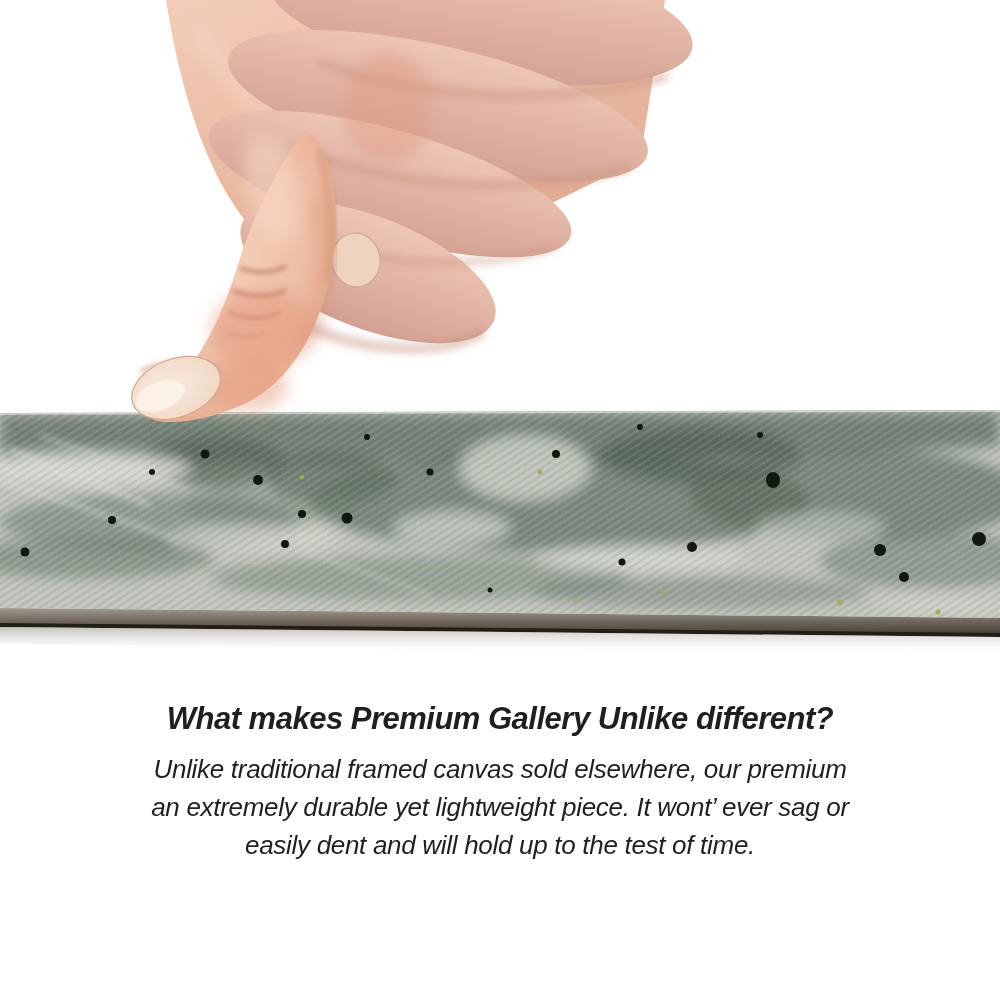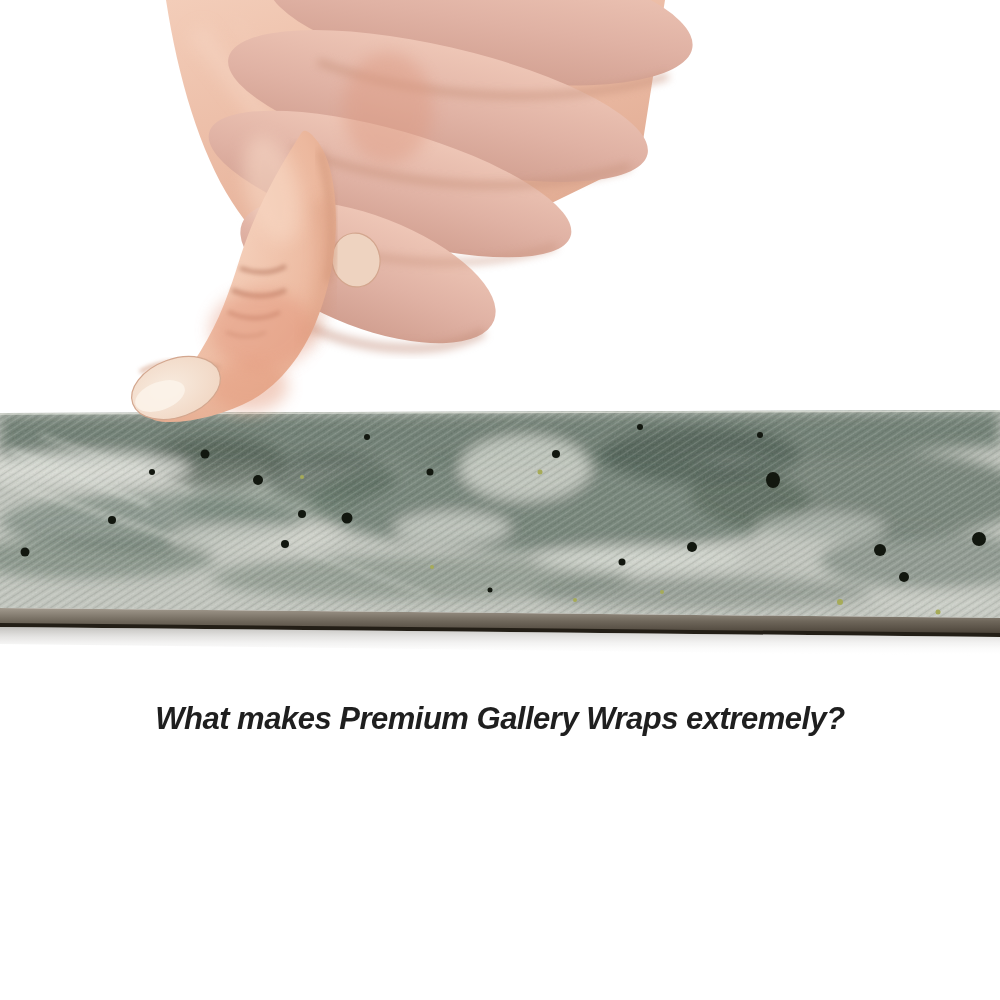--- a/index.html
+++ b/index.html
@@ -227,16 +227,19 @@
 
       <path d="M0,4 L1000,1" stroke="#e8eae3" stroke-width="1.5" opacity="0.7"></path>
     </g>
 
     <path d="M0,198 L1000,208 L1000,225 L0,215 Z" fill="url(#gradEdge)"></path>
     <path d="M0,213 L1000,223 L1000,227 L0,217 Z" fill="#231e16"></path>
     <path d="M0,217 L1000,227 L1000,246 L0,234 Z" fill="url(#gradShadow)"></path>
   </svg>
 
   <div class="copy">
-    <h1>What makes Premium Gallery Wraps extremely?</h1>
+    <h1>What makes Premium Gallery Unlike different?</h1>
+    <p>Unlike traditional framed canvas sold elsewhere, our premium</p>
+    <p>an extremely durable yet lightweight piece. It wont’ ever sag or</p>
+    <p>easily dent and will hold up to the test of time.</p>
   </div>
 
 </div>
 
 </body></html>

